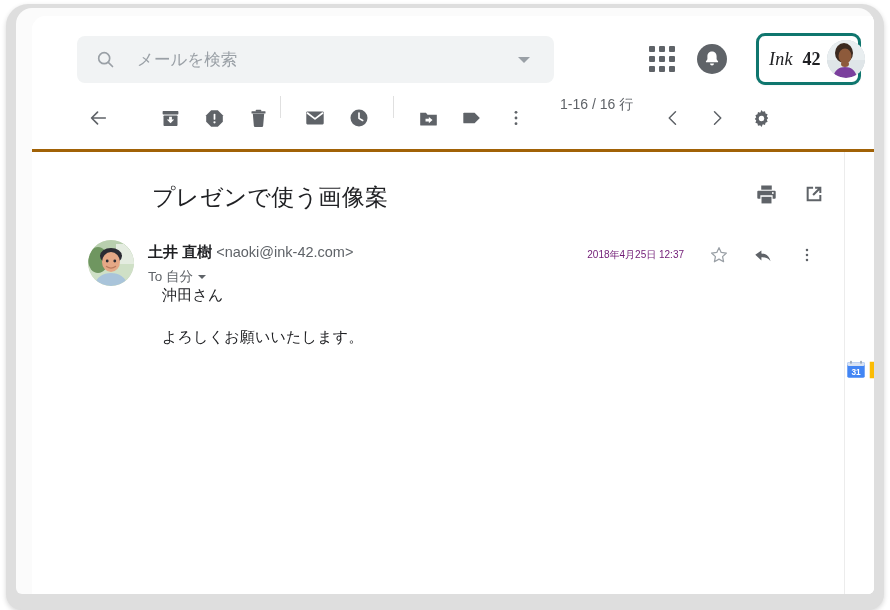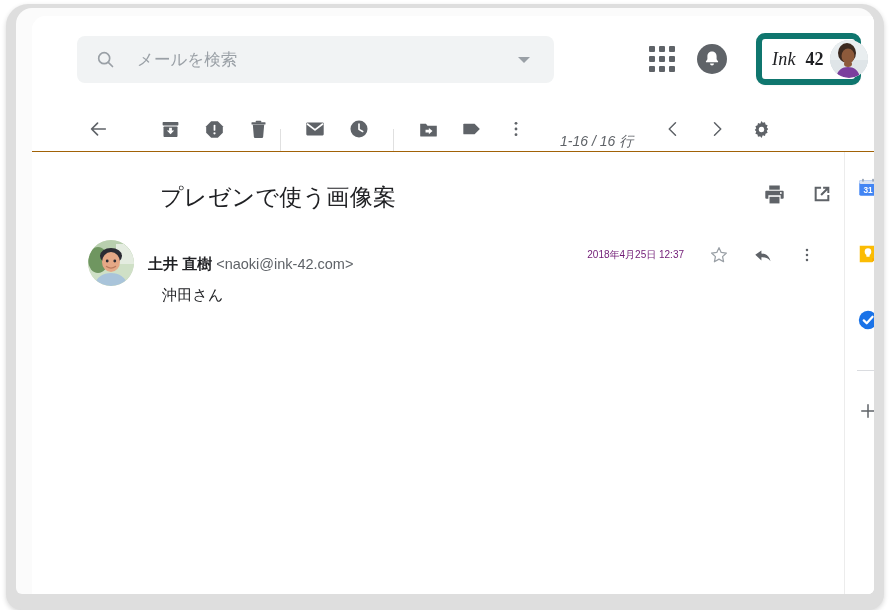--- a/index.html
+++ b/index.html
@@ -106,21 +106,21 @@
   .bell-icon {
     position: absolute;
     left: 663px; top: 26px;
     width: 34px; height: 34px;
   }
 
   .account-chip {
     position: absolute;
     left: 724px; top: 17px;
     width: 105px; height: 52px;
-    border: 6px solid #0f766e;
+    border: 3px solid #0f766e;
     border-radius: 9px;
     background: #ffffff;
     display: flex;
     align-items: center;
     justify-content: flex-start;
     box-shadow: 0 1px 2px rgba(0,0,0,0.04);
   }
   .brand-ink {
     font-family: "Liberation Serif", "DejaVu Serif", serif;
     font-style: italic;
@@ -148,24 +148,23 @@
     position: relative;
     background: #cfd8dc;
     flex: none;
   }
 
   
   .toolbar {
     position: absolute;
     left: 0; top: 80px;
     width: 858px; height: 56px;
-    border-bottom: 1px solid #a16207;
-    display: flex;
-    align-items: flex-end;
-    font-style: italic;
+    border-bottom: 3px solid #a16207;
+    display: flex;
+    align-items: flex-start;
   }
   .tb-btn {
     width: 44px; height: 44px;
     display: flex;
     align-items: center;
     justify-content: center;
     background: transparent;
     border: none;
     cursor: pointer;
     flex: none;
@@ -185,21 +184,21 @@
   
   .msgpane {
     position: absolute;
     left: 0; top: 136px;
     width: 812px; height: 446px;
     background: #ffffff;
     overflow: hidden;
   }
   .subject-row {
     position: absolute;
-    left: 16px; top: 20px;
+    left: 8px; top: 20px;
     width: 812px; height: 50px;
     display: flex;
     align-items: center;
     text-align: right;
   }
   .subject {
     margin-left: 112px;
     font-size: 23px;
     color: #202124;
     font-weight: normal;
@@ -294,21 +293,21 @@
   }
 
   
   .rsidebar {
     position: absolute;
     left: 812px; top: 136px;
     width: 46px; height: 446px;
     background: #ffffff;
     border-left: 1px solid #ececec;
     display: flex;
-    flex-direction: column;
+    flex-direction: row;
     align-items: center;
     padding-top: 16px;
   }
   .rs-btn {
     width: 40px; height: 40px;
     display: flex; align-items: center; justify-content: center;
     background: transparent; border: none; cursor: pointer;
     margin-bottom: 26px;
   }
   .rs-div {
@@ -521,20 +520,24 @@
                   <ellipse cx="26.8" cy="21" rx="1.4" ry="1.4" fill="#2b2b33"></ellipse>
                   <path d="M18.5 26.5q4.5 3.2 9 0" fill="none" stroke="#b97a5c" stroke-width="1.4" stroke-linecap="round"></path>
                   <path d="M6 46c2-9 9-13 17-13s15 4 17 13z" fill="#a9c4da"></path>
                 </g>
               </svg>
             </span>
             <div class="sender-meta">
               <div>
                 <span class="sender-name">土井 直樹</span><span class="sender-email">&lt;naoki@ink-42.com&gt;</span>
               </div>
+              <div class="sender-to">
+                <span>To 自分</span>
+                <span class="to-caret"></span>
+              </div>
             </div>
             <div class="msg-actions">
               <span class="msg-date">2018年4月25日 12:37</span>
               <button class="ma-btn">
                 <svg width="20" height="20" viewBox="0 0 24 24">
                   <path d="M12 3.2l2.65 5.73 6.25.72-4.62 4.27 1.24 6.18L12 16.98 6.48 20.1l1.24-6.18L3.1 9.65l6.25-.72z" fill="none" stroke="#9aa0a6" stroke-width="1.5" stroke-linejoin="round"></path>
                 </svg>
               </button>
               <button class="ma-btn">
                 <svg width="21" height="21" viewBox="0 0 24 24">
@@ -546,20 +549,21 @@
                   <circle cx="12" cy="5.2" r="1.7" fill="#5f6368"></circle>
                   <circle cx="12" cy="12" r="1.7" fill="#5f6368"></circle>
                   <circle cx="12" cy="18.8" r="1.7" fill="#5f6368"></circle>
                 </svg>
               </button>
             </div>
           </div>
 
           <div class="body-text">
             <p>沖田さん</p>
+            <p>よろしくお願いいたします。</p>
           </div>
 
         </div>
 
         <div class="rsidebar">
 
           <button class="rs-btn">
             <svg width="22" height="22" viewBox="0 0 24 24">
               <rect x="2.5" y="3.5" width="19" height="17" rx="1.6" fill="#4285f4"></rect>
               <rect x="2.5" y="3.5" width="19" height="4" rx="1.6" fill="#d9e3f3"></rect>

